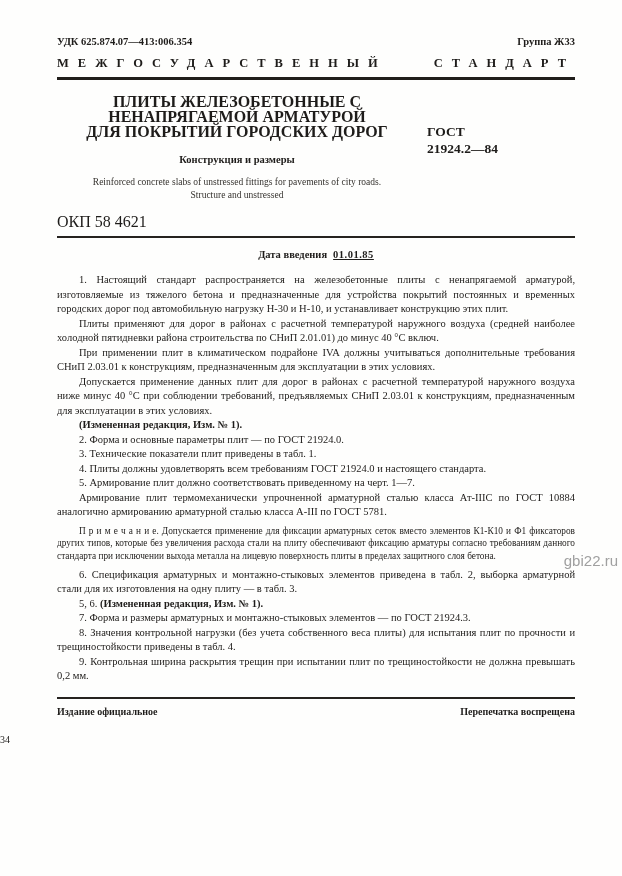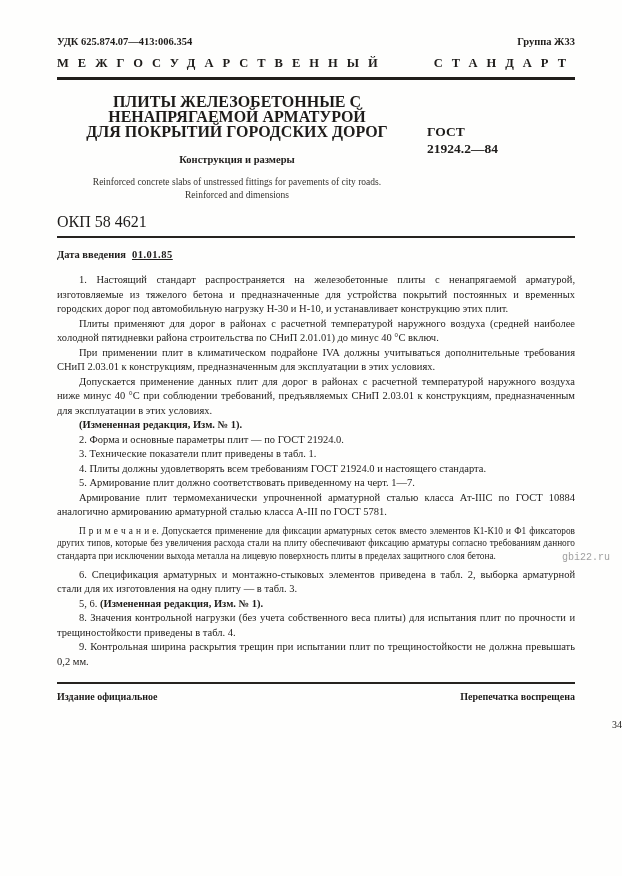--- a/index.html
+++ b/index.html
@@ -66,21 +66,21 @@
   }
 
   .okp-row {
     margin-top: 11px;
     font-size: 16px;
     padding-bottom: 5px;
     border-bottom: 2px solid #26231f;
   }
   .date-row {
     margin-top: 11px;
-    text-align: left;
+    text-align: center;
     font-size: 10.5px;
     font-weight: bold;
   }
   .date-row .underline {
     text-decoration: underline;
     margin-left: 6px;
     letter-spacing: 0.5px;
   }
 
   .body-text { margin-top: 13px; }
@@ -104,30 +104,30 @@
     background: #26231f;
   }
   .footer-row {
     display: flex;
     justify-content: space-between;
     margin: 7px 47px 0 57px;
     font-size: 10px;
     font-weight: bold;
   }
   .page-number {
-    text-align: right;
+    text-align: left;
     margin-top: 17px;
     font-size: 10px;
   }
   .watermark {
     position: absolute;
     top: 552px;
-    right: 12px;
-    font-family: Liberation Mono, monospace;
-    font-size: 10px;
+    right: 4px;
+    font-family: Liberation Sans, sans-serif;
+    font-size: 15px;
     color: #a0a0a0;
   }
 </style>
 </head>
 <body>
 
 <div class="page">
   <div class="content">
 
     <div class="udk-row">
@@ -144,21 +144,21 @@
 
     <div class="title-area">
       <div class="title-left">
         <div class="doc-title">
           <span>ПЛИТЫ ЖЕЛЕЗОБЕТОННЫЕ С НЕНАПРЯГАЕМОЙ АРМАТУРОЙ</span><br>
           <span>ДЛЯ ПОКРЫТИЙ ГОРОДСКИХ ДОРОГ</span>
         </div>
         <div class="doc-subtitle">Конструкция и размеры</div>
         <div class="doc-title-en">
           <span>Reinforced concrete slabs of unstressed fittings for pavements of city roads.</span><br>
-          <span>Reinforced and dimensions</span>
+          <span>Structure and unstressed</span>
         </div>
       </div>
       <div class="gost-block">
         <div>ГОСТ</div>
         <div>21924.2—84</div>
       </div>
     </div>
 
     <div class="okp-row">
       <span>ОКП 58 4621</span>
@@ -175,20 +175,21 @@
       <p>Допускается применение данных плит для дорог в районах с расчетной температурой наружного воздуха ниже минус 40 °С при соблюдении требований, предъявляемых СНиП 2.03.01 к конструкциям, предназначенным для эксплуатации в этих условиях.</p>
       <p class="bold">(Измененная редакция, Изм. № 1).</p>
       <p>2. Форма и основные параметры плит — по ГОСТ 21924.0.</p>
       <p>3. Технические показатели плит приведены в табл. 1.</p>
       <p>4. Плиты должны удовлетворять всем требованиям ГОСТ 21924.0 и настоящего стандарта.</p>
       <p>5. Армирование плит должно соответствовать приведенному на черт. 1—7.</p>
       <p>Армирование плит термомеханически упрочненной арматурной сталью класса Ат-IIIС по ГОСТ 10884 аналогично армированию арматурной сталью класса А-III по ГОСТ 5781.</p>
       <p class="note">П р и м е ч а н и е. Допускается применение для фиксации арматурных сеток вместо элементов К1-К10 и Ф1 фиксаторов других типов, которые без увеличения расхода стали на плиту обеспечивают фиксацию арматуры согласно требованиям данного стандарта при исключении выхода металла на лицевую поверхность плиты в пределах защитного слоя бетона.</p>
       <p>6. Спецификация арматурных и монтажно-стыковых элементов приведена в табл. 2, выборка арматурной стали для их изготовления на одну плиту — в табл. 3.</p>
       <p><span>5, 6. </span><span class="bold-seg">(Измененная редакция, Изм. № 1).</span></p>
+      <p>7. Форма и размеры арматурных и монтажно-стыковых элементов — по ГОСТ 21924.3.</p>
       <p>8. Значения контрольной нагрузки (без учета собственного веса плиты) для испытания плит по прочности и трещиностойкости приведены в табл. 4.</p>
       <p>9. Контрольная ширина раскрытия трещин при испытании плит по трещиностойкости не должна превышать 0,2 мм.</p>
     </div>
   </div>
 
   <div class="footer-rule"></div>
   <div class="footer-row">
     <span>Издание официальное</span>
     <span>Перепечатка воспрещена</span>
   </div>

